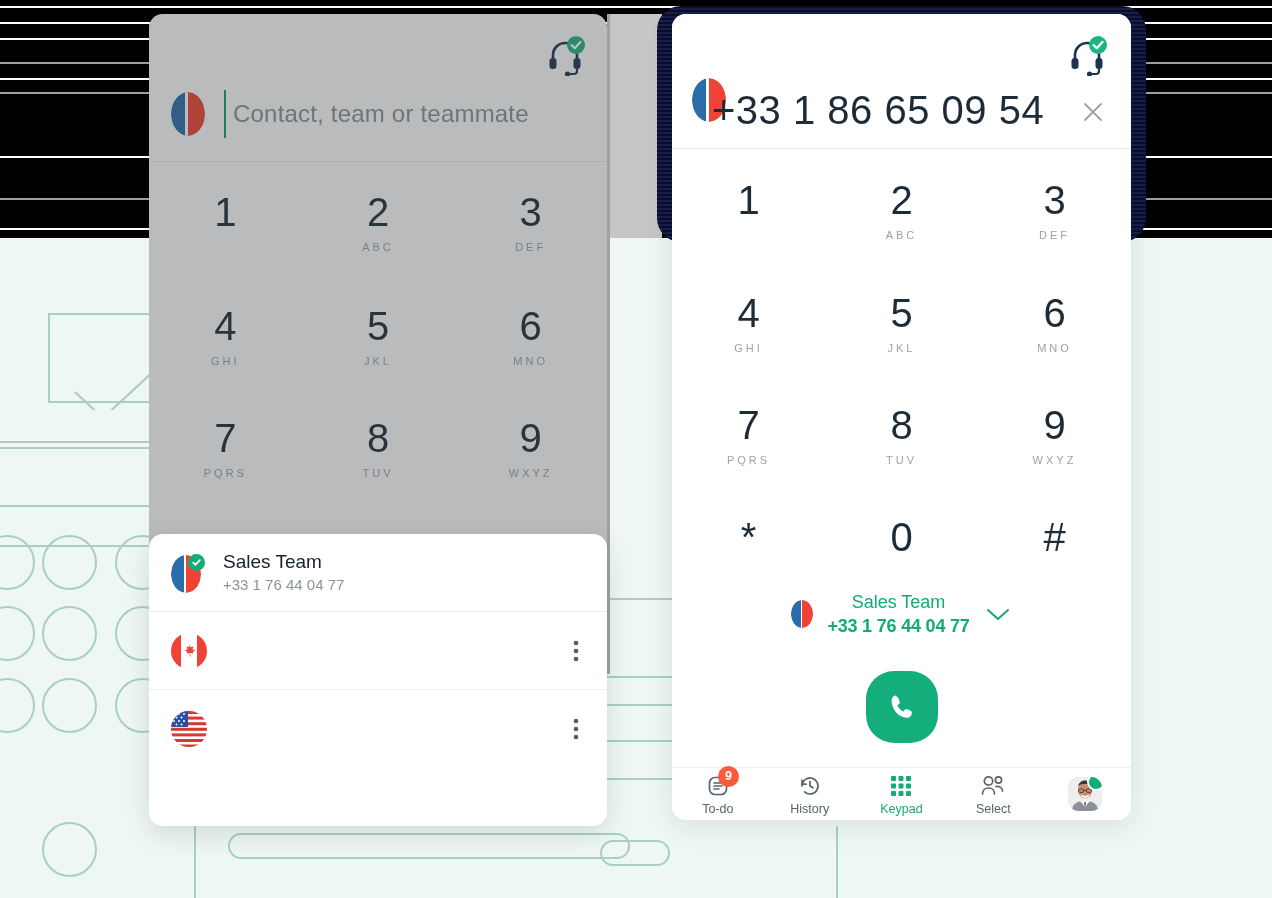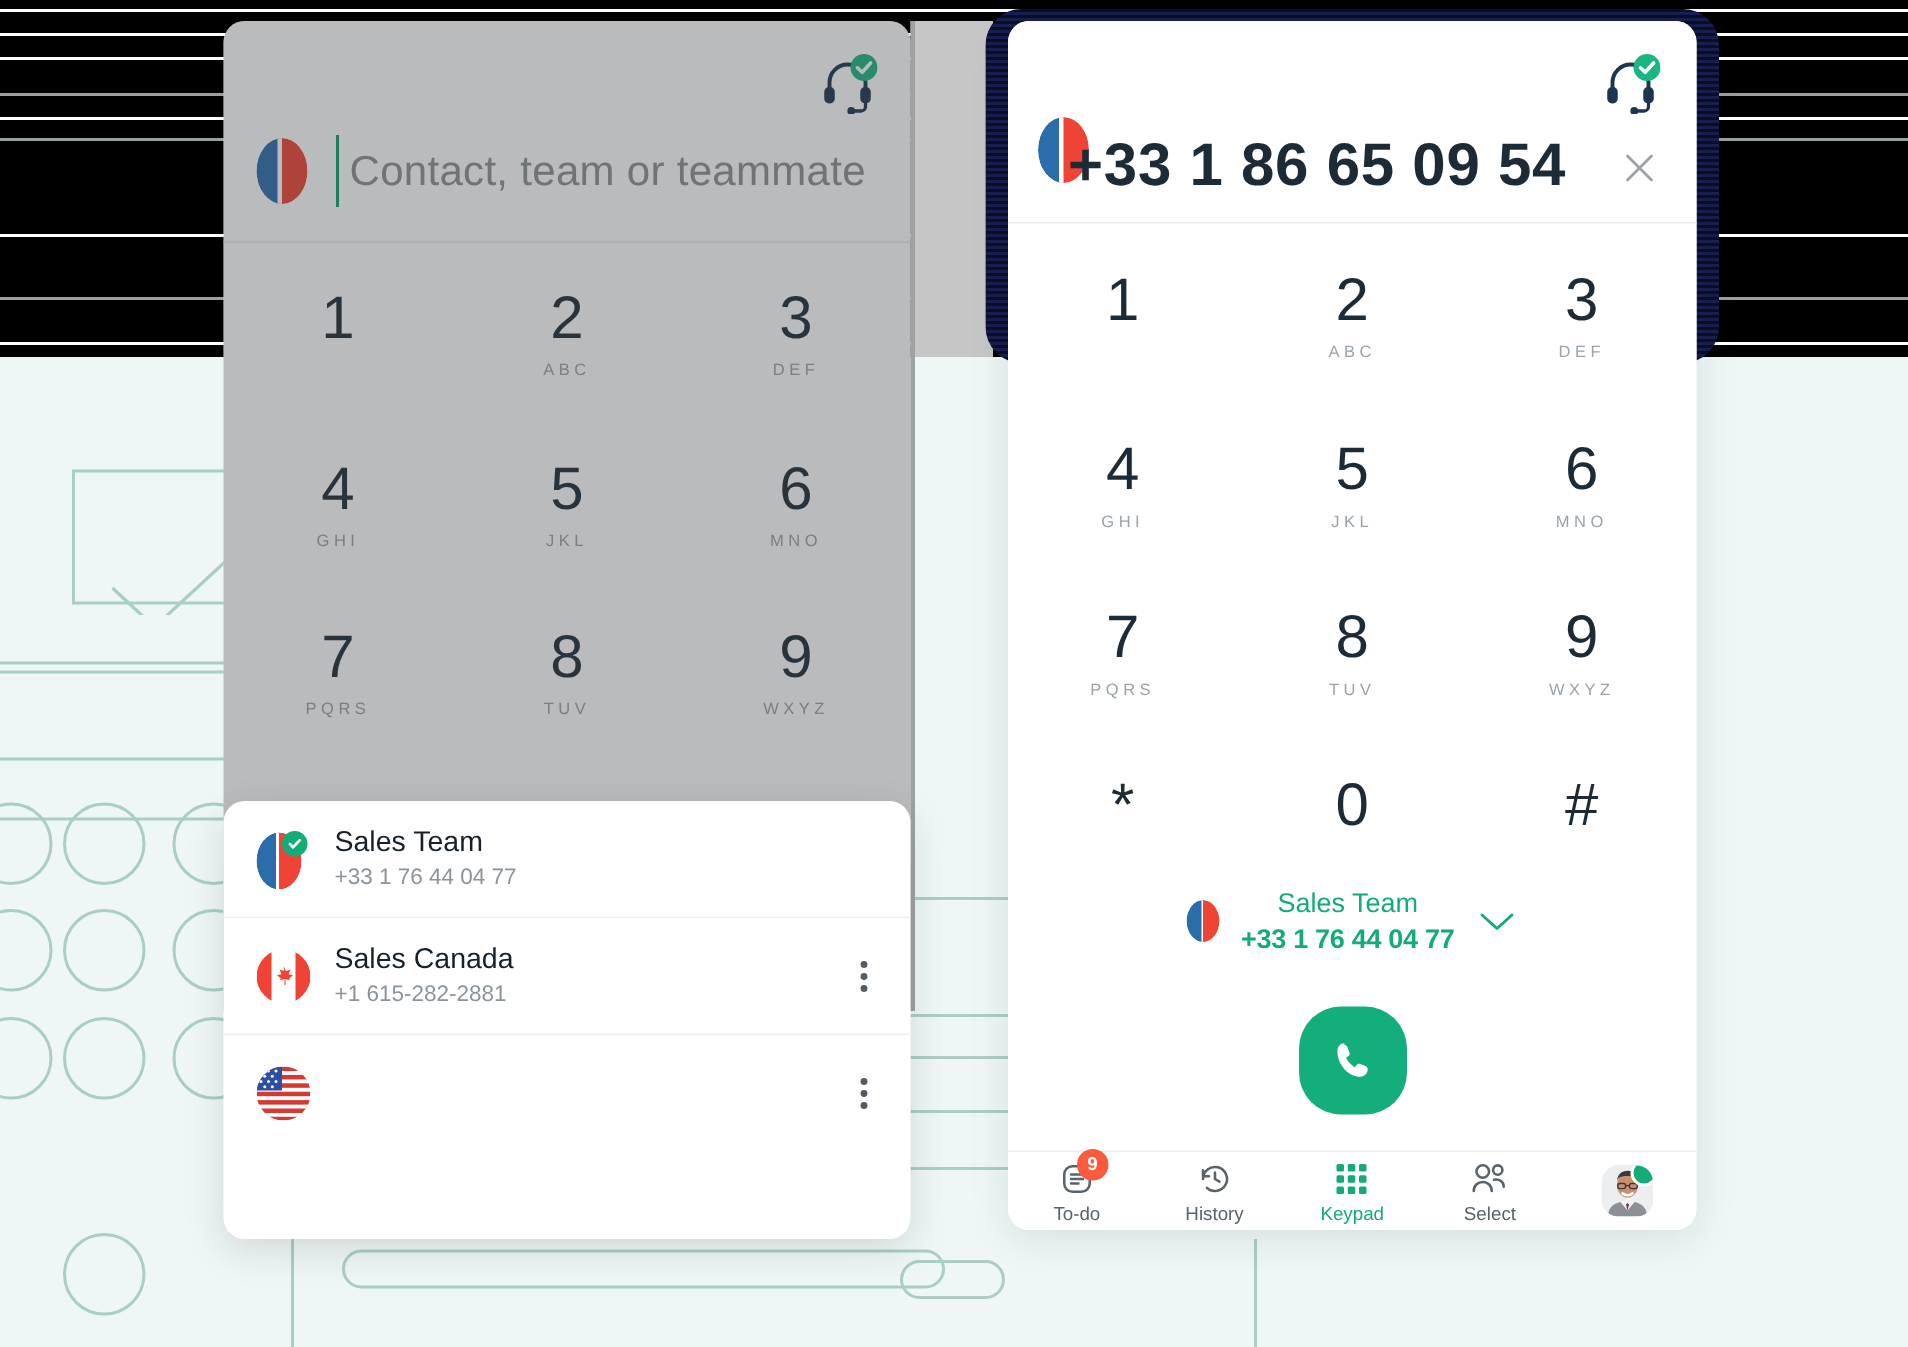--- a/index.html
+++ b/index.html
@@ -39,21 +39,21 @@
     display:inline-block;vertical-align:middle;
   }
   .flag-fr i{position:absolute;top:0;bottom:0;display:block;}
   .flag-fr .b{left:0;width:50%;background:#2b6cab;border-radius:17px 0 0 17px/22px 0 0 22px;}
   .flag-fr .r{right:0;width:50%;background:#ef4435;border-radius:0 17px 17px 0/0 22px 22px 0;}
   .flag-fr .w{left:42%;width:16%;background:#ffffff;}
 
   .search-flag{position:absolute;left:22px;top:78px;}
   .caret{position:absolute;left:75px;top:76px;width:2px;height:48px;background:#0fa06a;}
   .placeholder{
-    position:absolute;left:84px;top:78px;font-size:28px;color:#8b9094;
+    position:absolute;left:84px;top:78px;font-size:24px;color:#8b9094;
     letter-spacing:.2px;line-height:44px;white-space:nowrap;
   }
   .headset{position:absolute;right:22px;top:22px;width:40px;height:40px;}
 
   .divider{position:absolute;left:0;width:100%;height:1px;background:#e9ecef;}
 
   
   .keypad{position:absolute;left:0;width:100%;}
   .krow{display:flex;}
   .key{flex:1;text-align:center;cursor:pointer;user-select:none;}
@@ -69,21 +69,21 @@
       #0a0e28;
     filter:blur(.4px);
   }
   .halo-mask{position:absolute;left:672px;top:14px;width:459px;height:232px;background:#ffffff;border-radius:14px 14px 0 0;}
   .panel-right{
     position:absolute;left:672px;top:14px;width:459px;height:806px;
     background:#ffffff;border-radius:14px;overflow:hidden;
     box-shadow:0 6px 28px rgba(20,30,40,.10);
   }
   .num-display{
-    position:absolute;left:40px;top:74px;font-size:40px;font-weight:700;color:#1d2b37;
+    position:absolute;left:40px;top:74px;font-size:40px;font-weight:400;color:#1d2b37;
     white-space:nowrap;letter-spacing:.5px;
   }
   .close-x{position:absolute;right:24px;top:84px;width:28px;height:28px;cursor:pointer;}
 
   .callerid{
     position:absolute;left:0;top:576px;width:100%;display:flex;align-items:center;
     justify-content:center;gap:14px;cursor:pointer;
   }
   .callerid .flag-fr{width:22px;height:28px;border-radius:11px/14px;}
   .callerid .flag-fr .b{border-radius:11px 0 0 11px/14px 0 0 14px;}
@@ -486,24 +486,20 @@
     <div class="srow">
       <div class="fl">
         <div class="flag-ca">
           <svg viewBox="0 0 36 36" width="36" height="36">
             <rect width="36" height="36" fill="#fff"></rect>
             <rect x="0" y="0" width="10" height="36" fill="#ef4435"></rect>
             <rect x="26" y="0" width="10" height="36" fill="#ef4435"></rect>
             <path d="M18 11l1.6 3.3 3-.9-1.2 3.1 3 .6-2.6 2 .6 1.3-3.2-.5.3 3.6h-1l.3-3.6-3.2.5.6-1.3-2.6-2 3-.6-1.2-3.1 3 .9z" fill="#ef4435"></path>
           </svg>
         </div>
-      </div>
-      <div>
-        <div class="sname">Sales Canada</div>
-        <div class="snum">+1 615-282-2881</div>
       </div>
       <svg class="kebab" width="6" height="22" viewBox="0 0 6 22">
         <circle cx="3" cy="3" r="2.3" fill="#545c63"></circle>
           <circle cx="3" cy="11" r="2.3" fill="#545c63"></circle>
           <circle cx="3" cy="19" r="2.3" fill="#545c63"></circle>
       </svg>
     </div>
 
     <div class="srow">
       <div class="fl">

